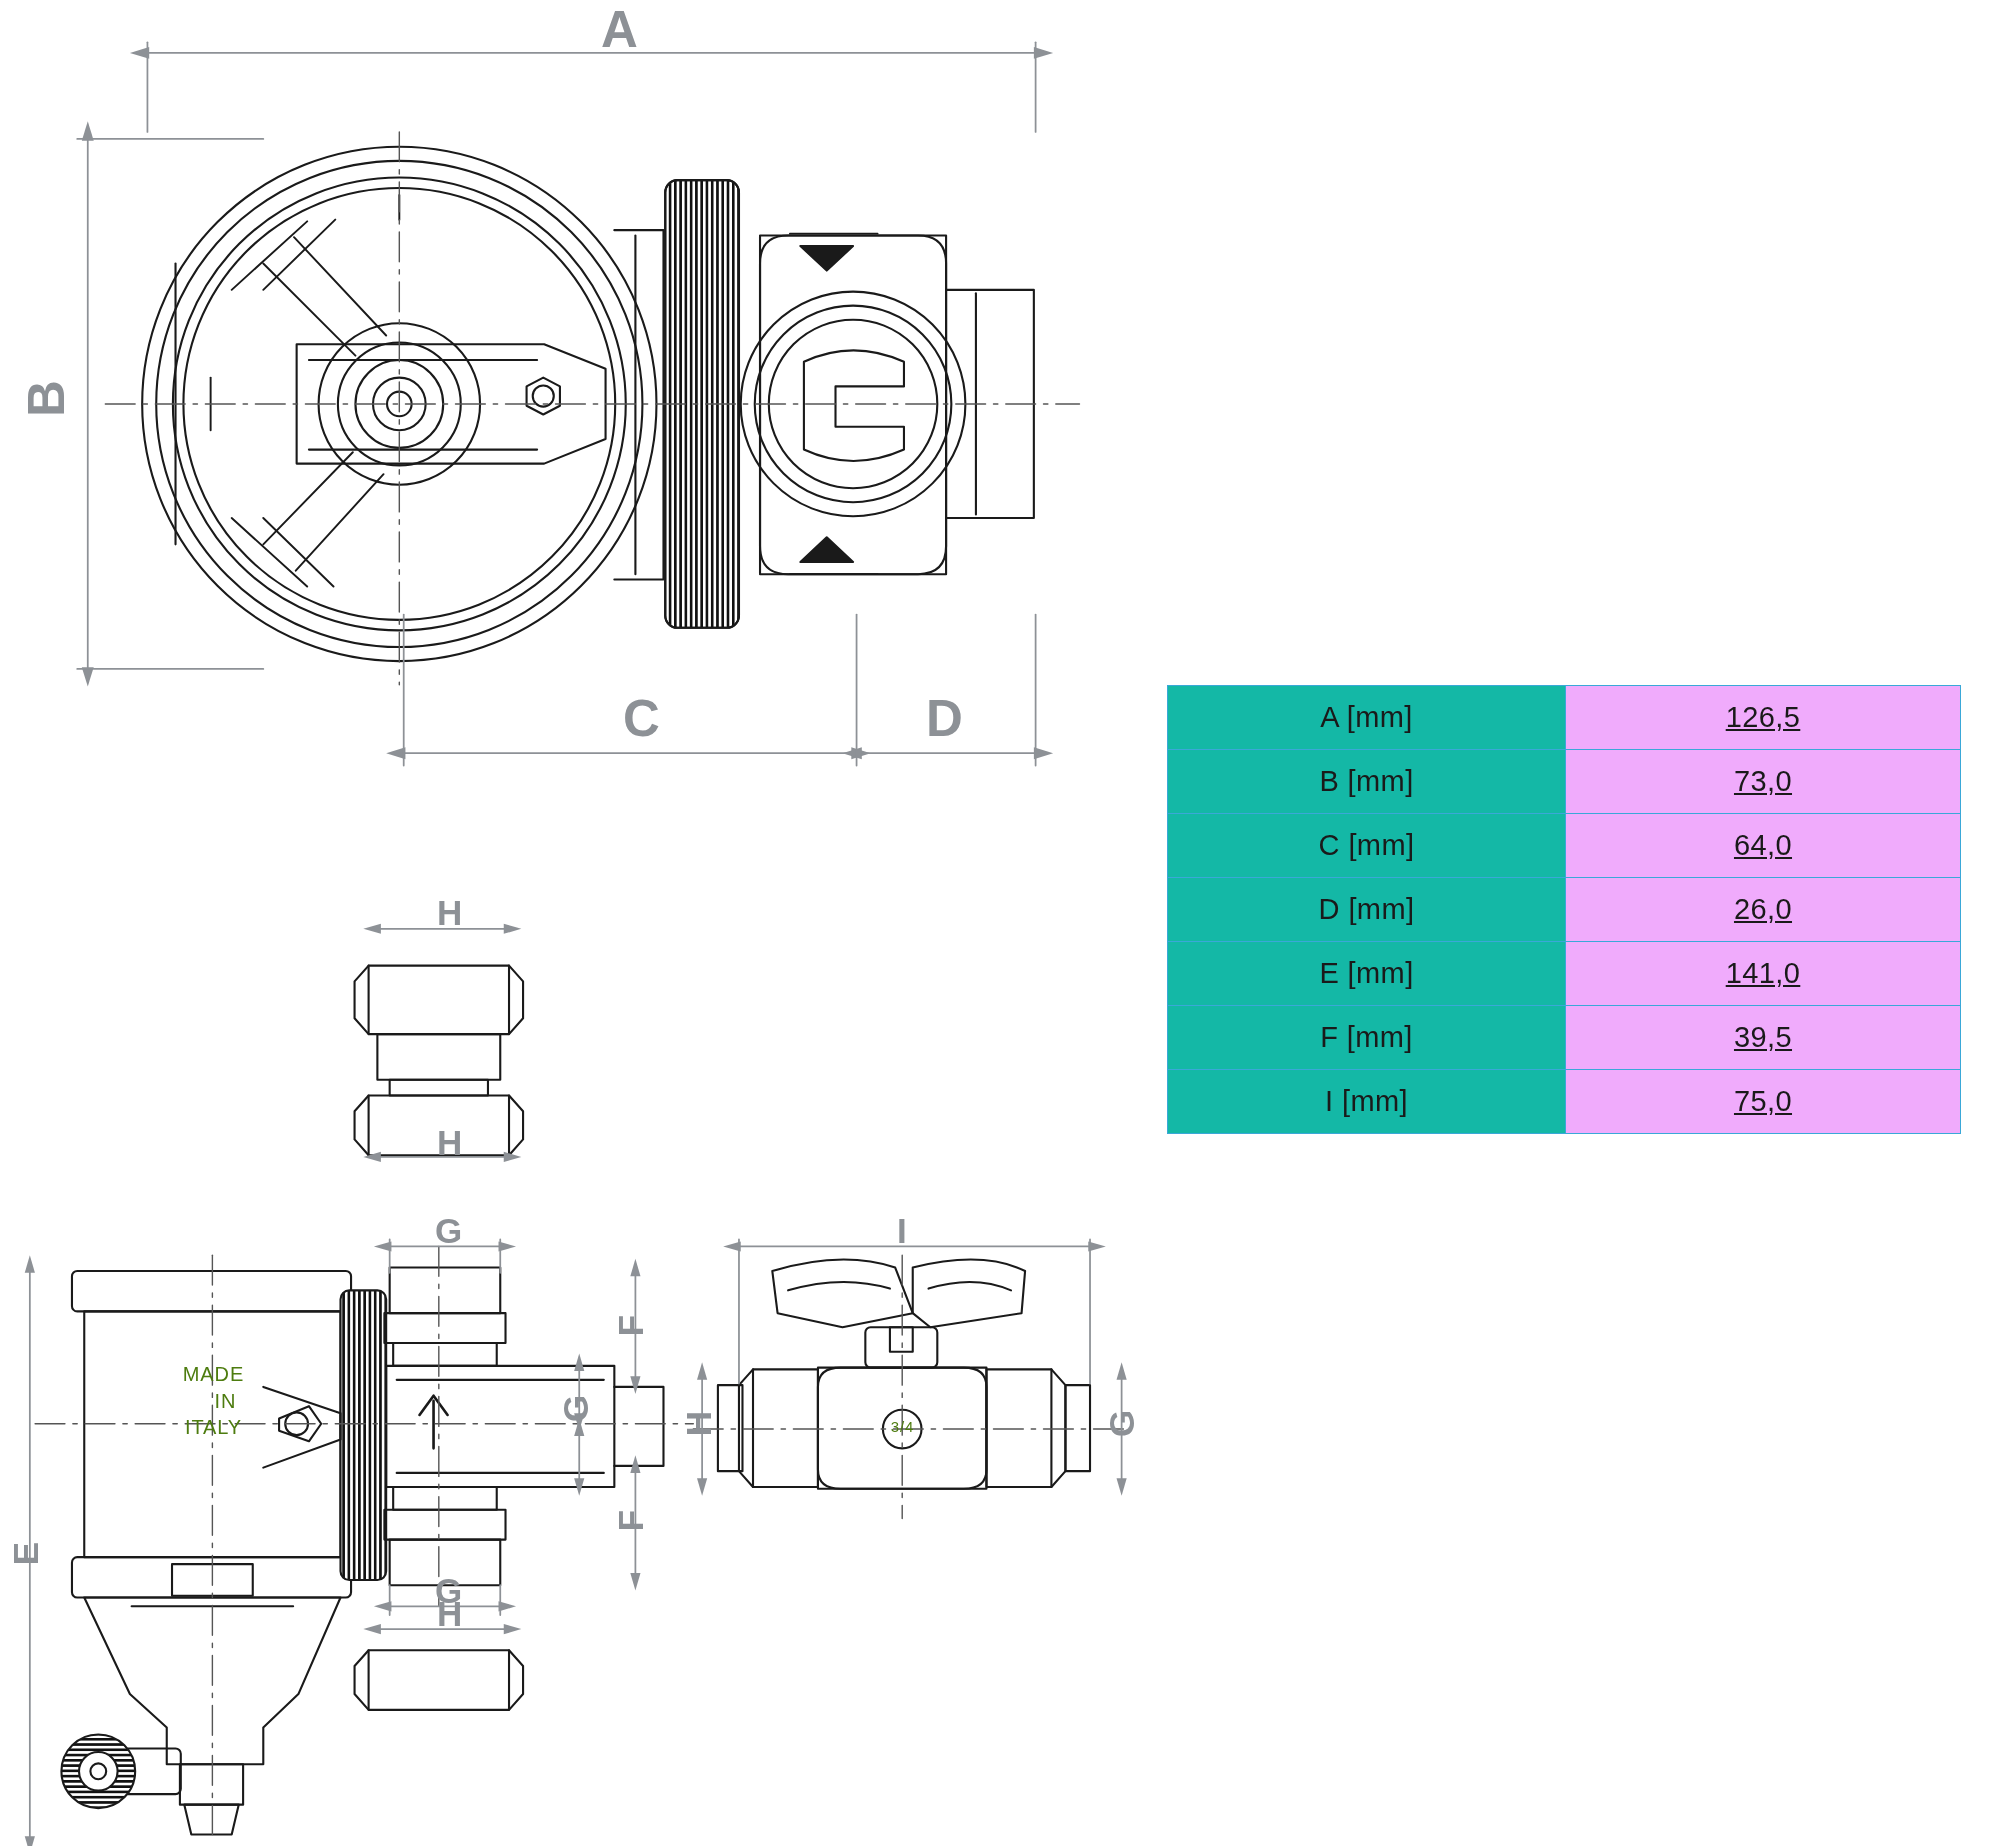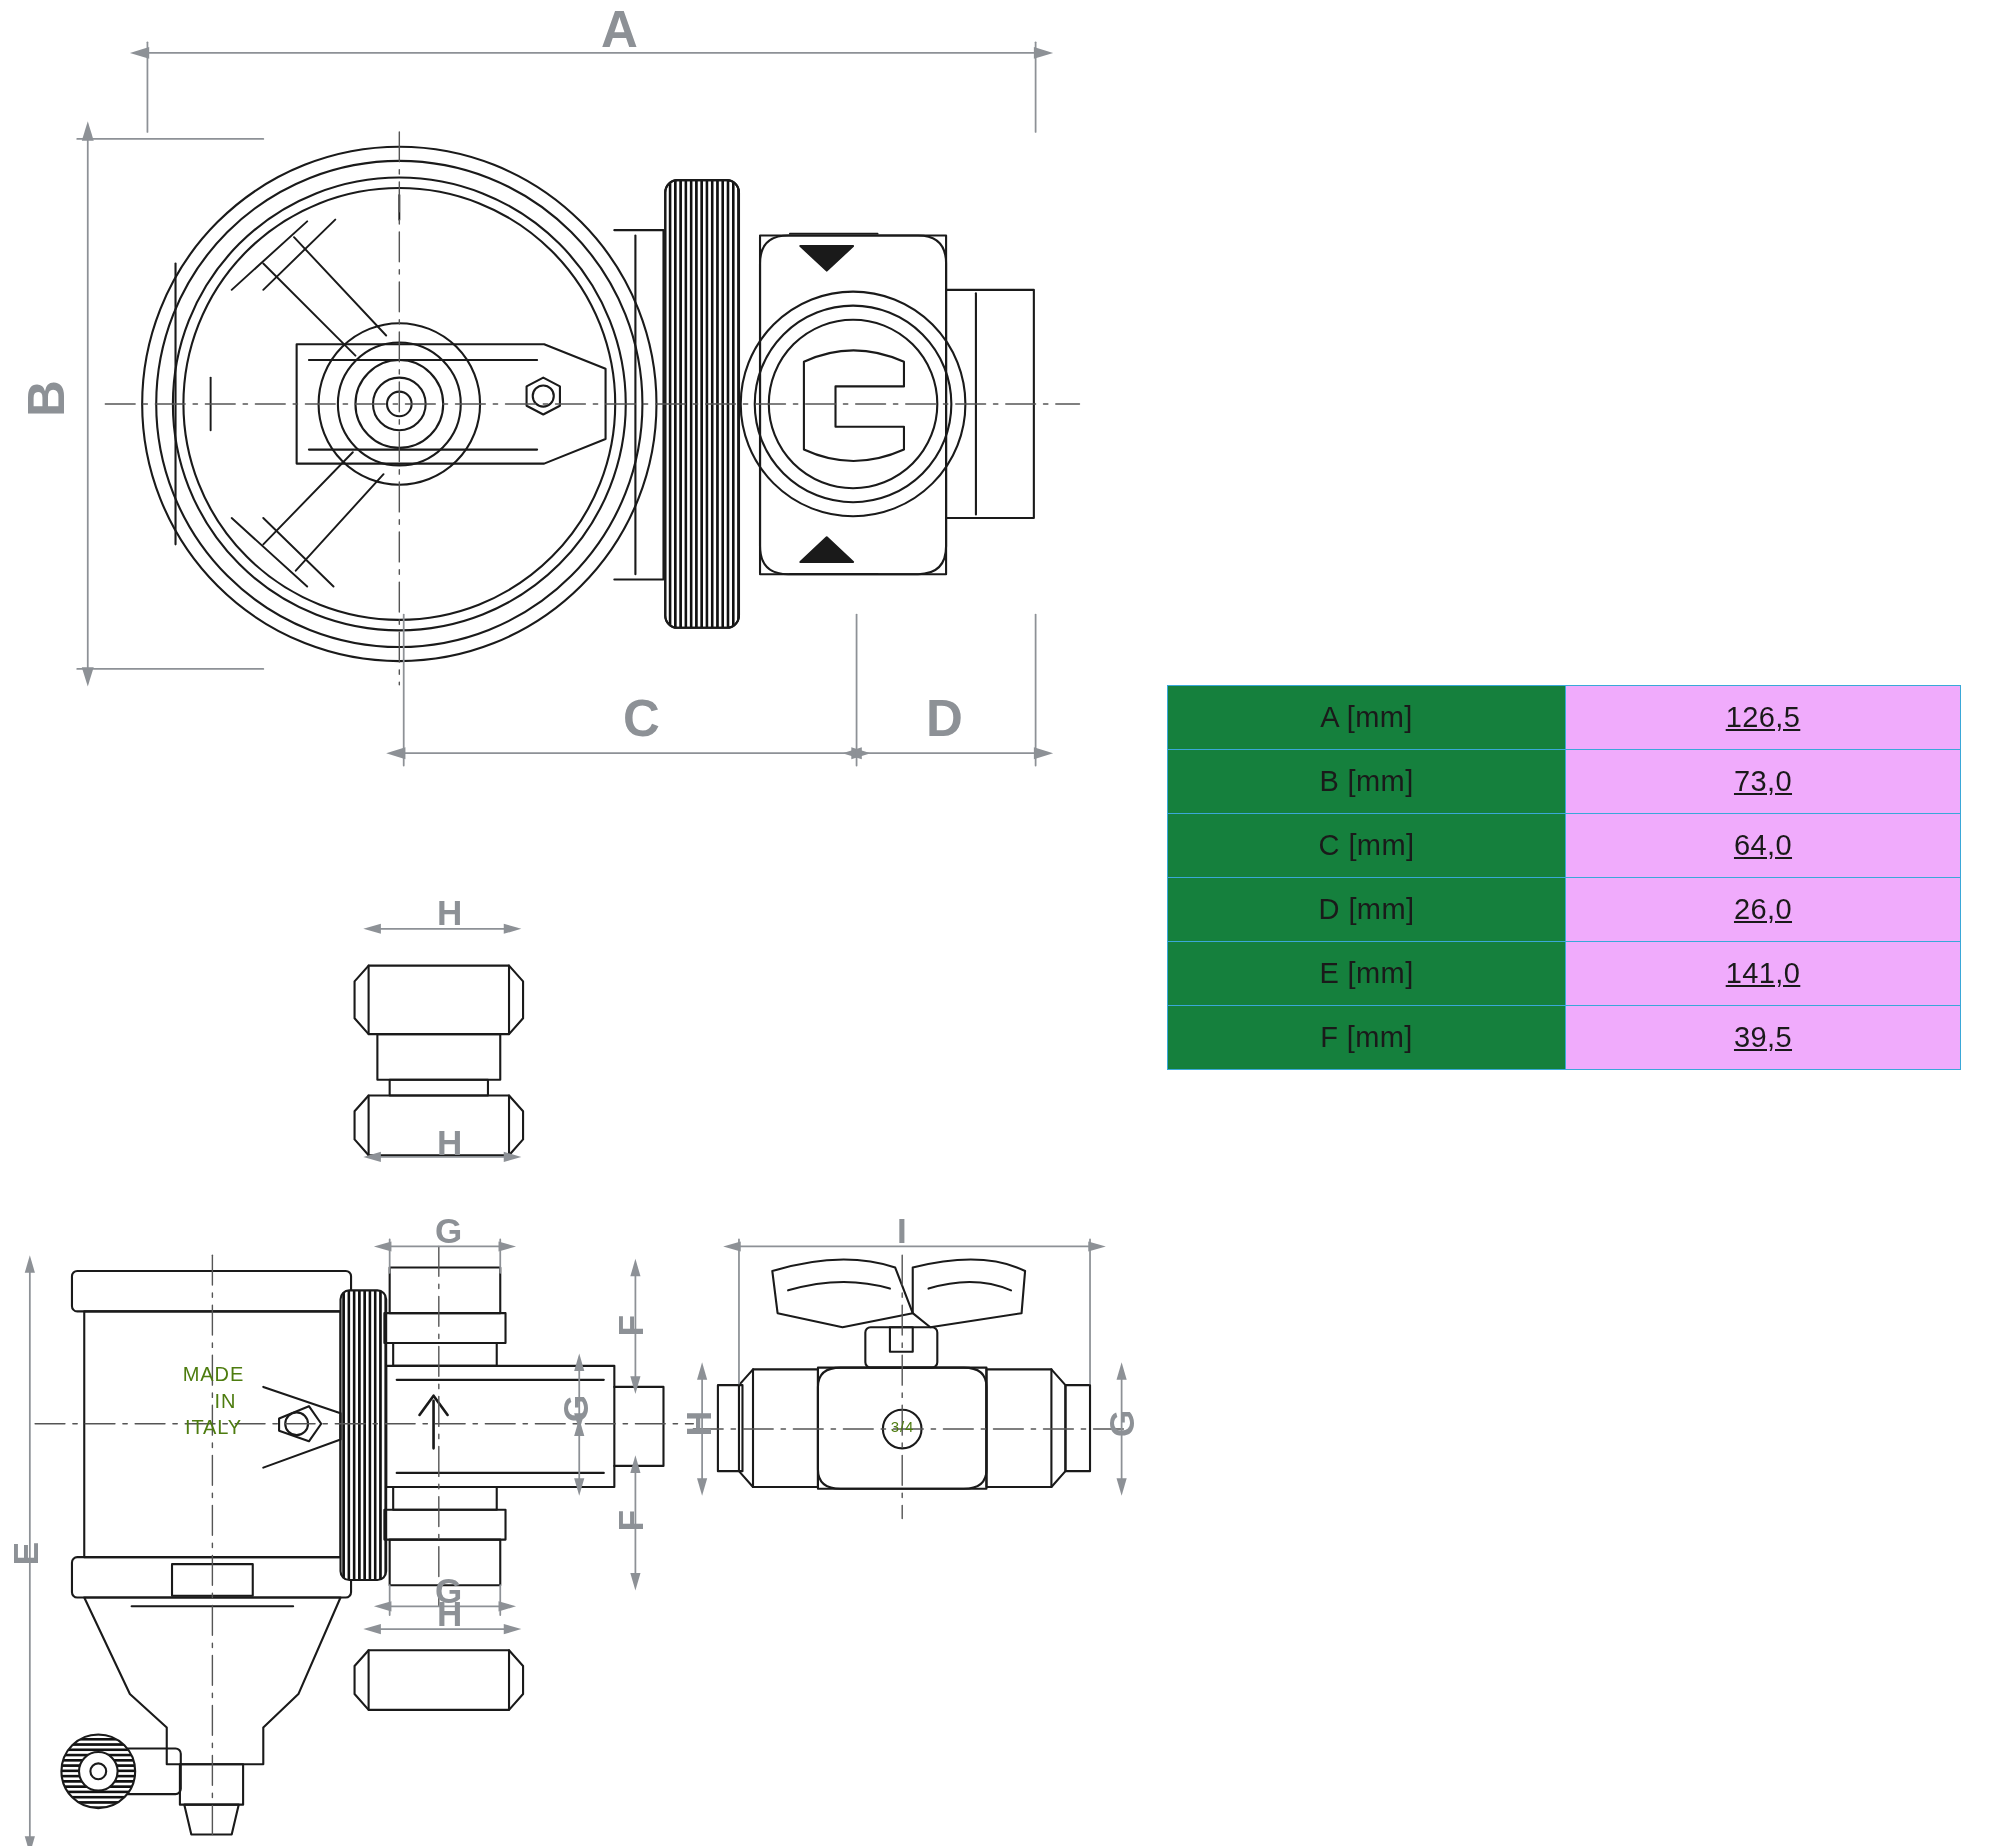--- a/index.html
+++ b/index.html
@@ -40,21 +40,21 @@
     border: 1.3px solid #3aa8d8;
     height: 61px;
     text-align: center;
     vertical-align: middle;
     font-size: 29px;
     color: #1a1a1a;
     font-family: "Liberation Sans", sans-serif;
   }
   .dim-table td.label {
     width: 395px;
-    background: #15803d;
+    background: #14b8a6;
     letter-spacing: 0.4px;
   }
   .dim-table td.value {
     background: #f0abfc;
     letter-spacing: 0.4px;
     text-decoration: underline;
   }
   
   .dim-letter {
     position: absolute;
@@ -359,17 +359,21 @@
         <td class="value">26,0</td>
       </tr>
       <tr>
         <td class="label">E [mm]</td>
         <td class="value">141,0</td>
       </tr>
       <tr>
         <td class="label">F [mm]</td>
         <td class="value">39,5</td>
       </tr>
+      <tr>
+        <td class="label">I [mm]</td>
+        <td class="value">75,0</td>
+      </tr>
     </tbody>
   </table>
 
 </div>
 
 
 </body></html>

